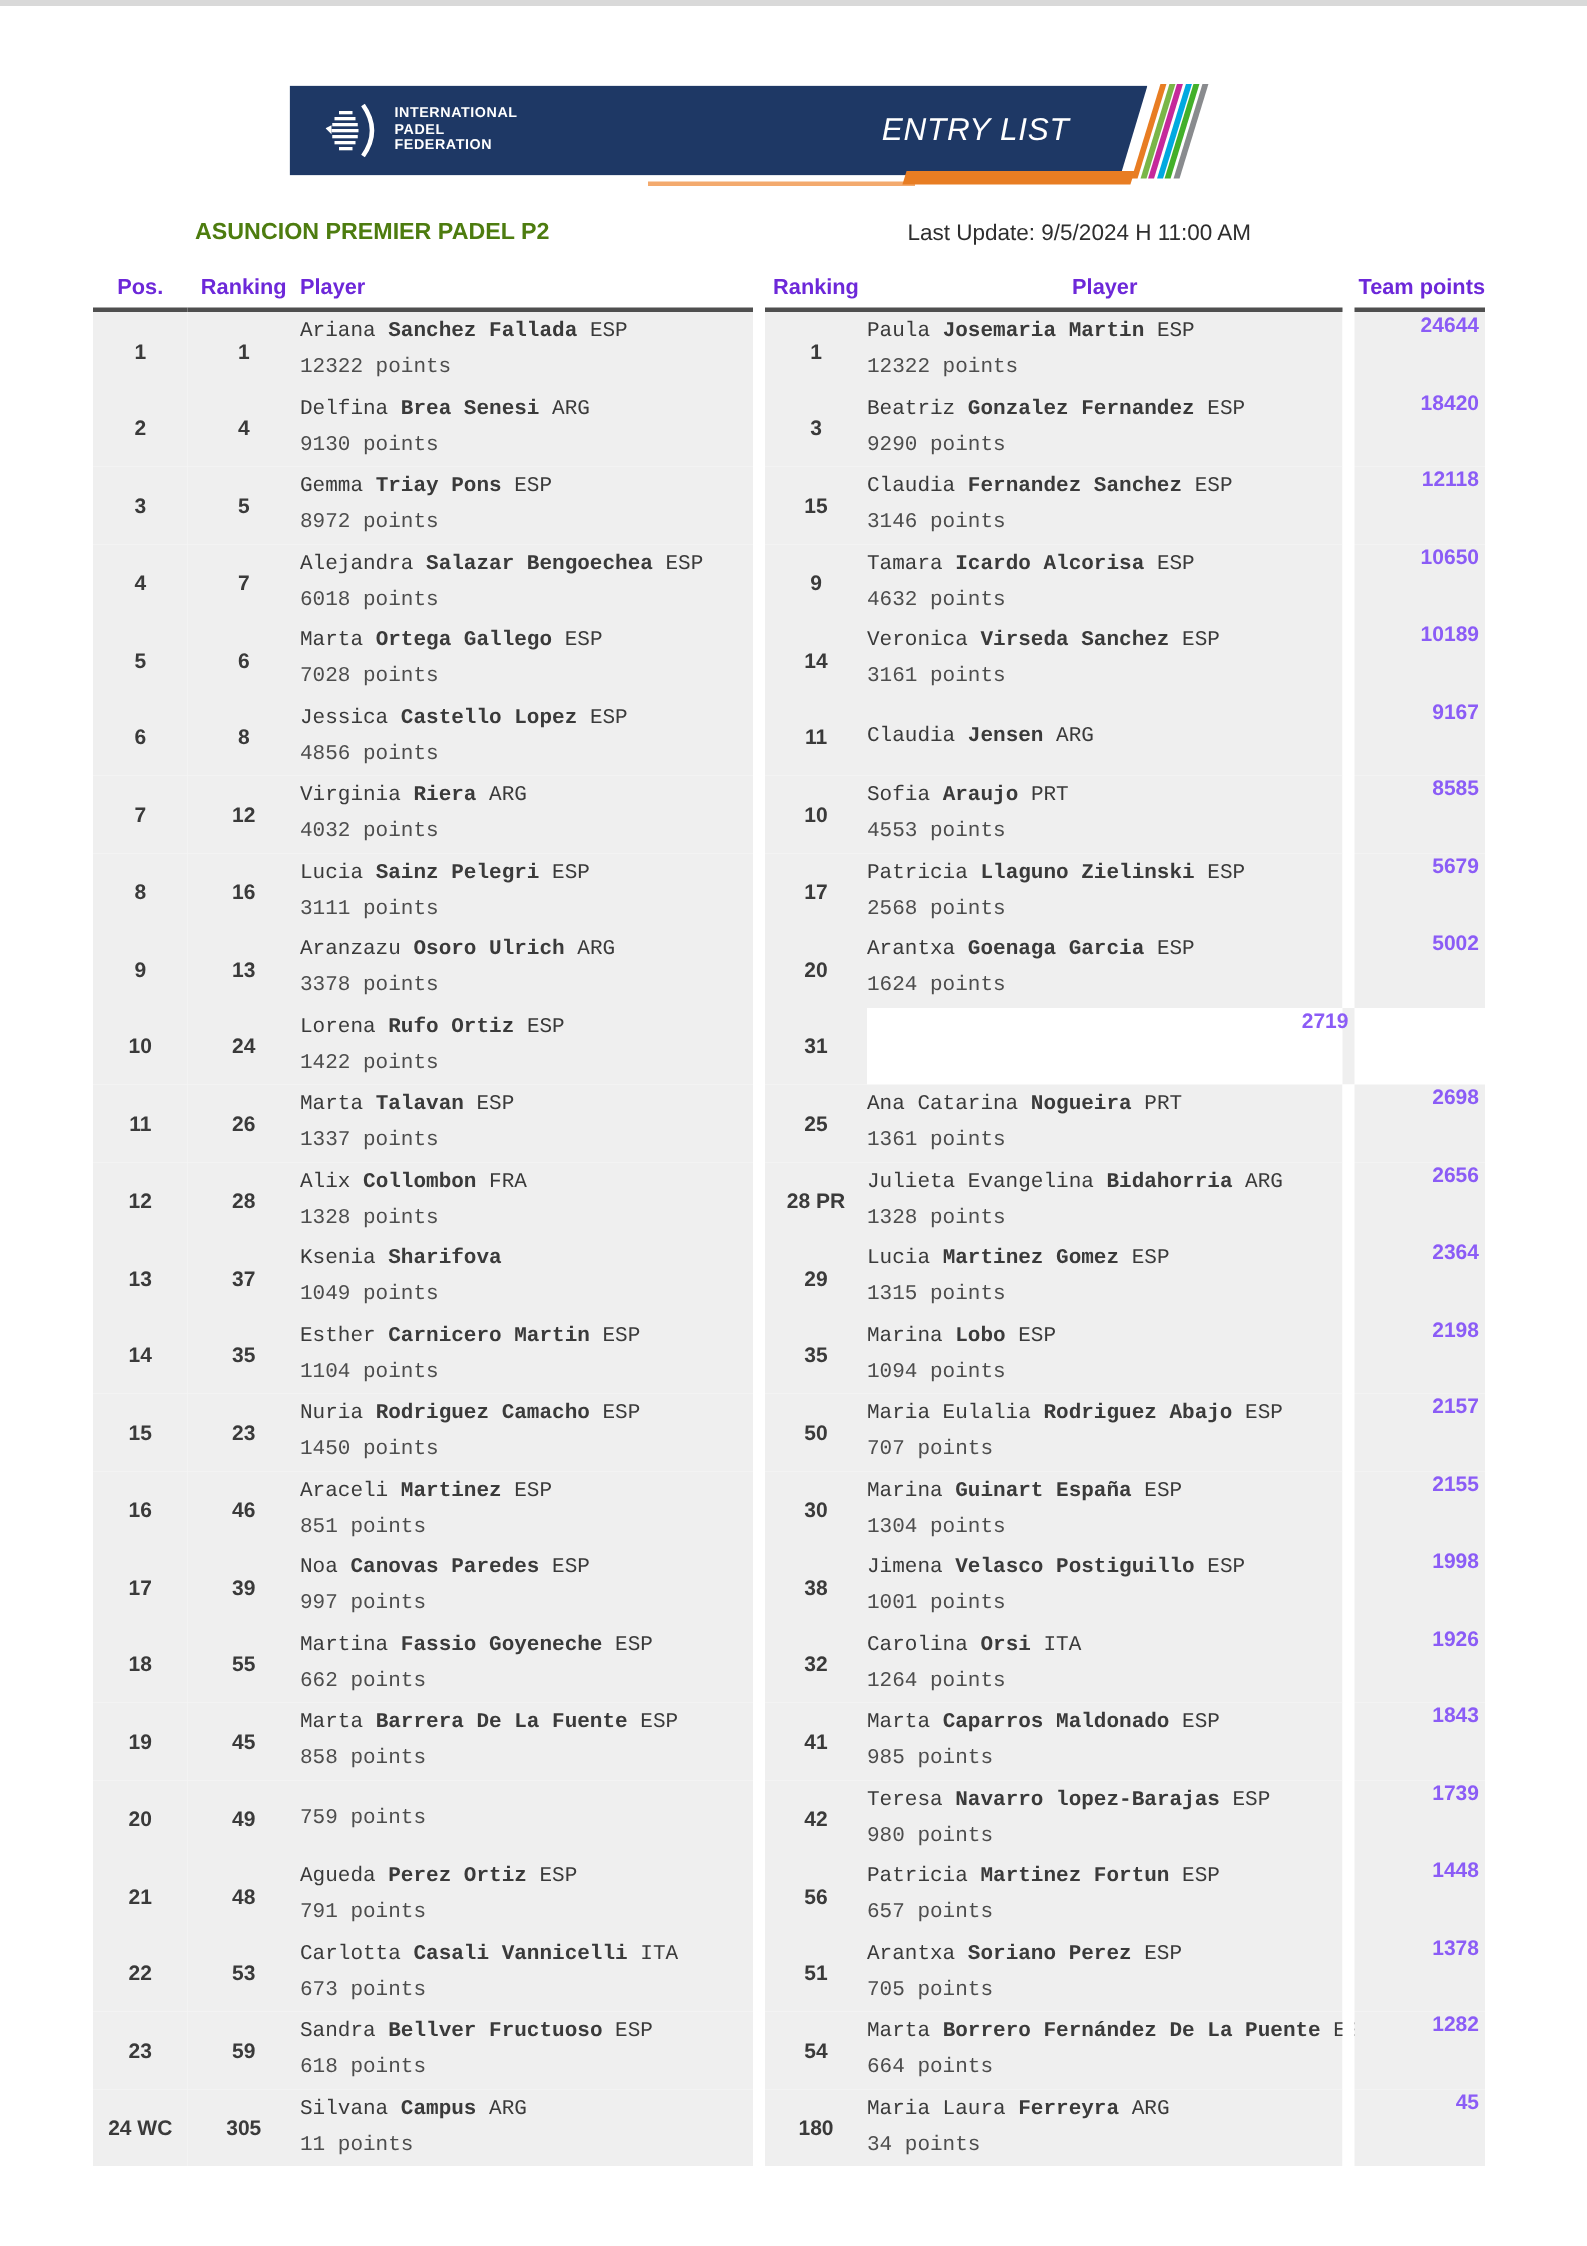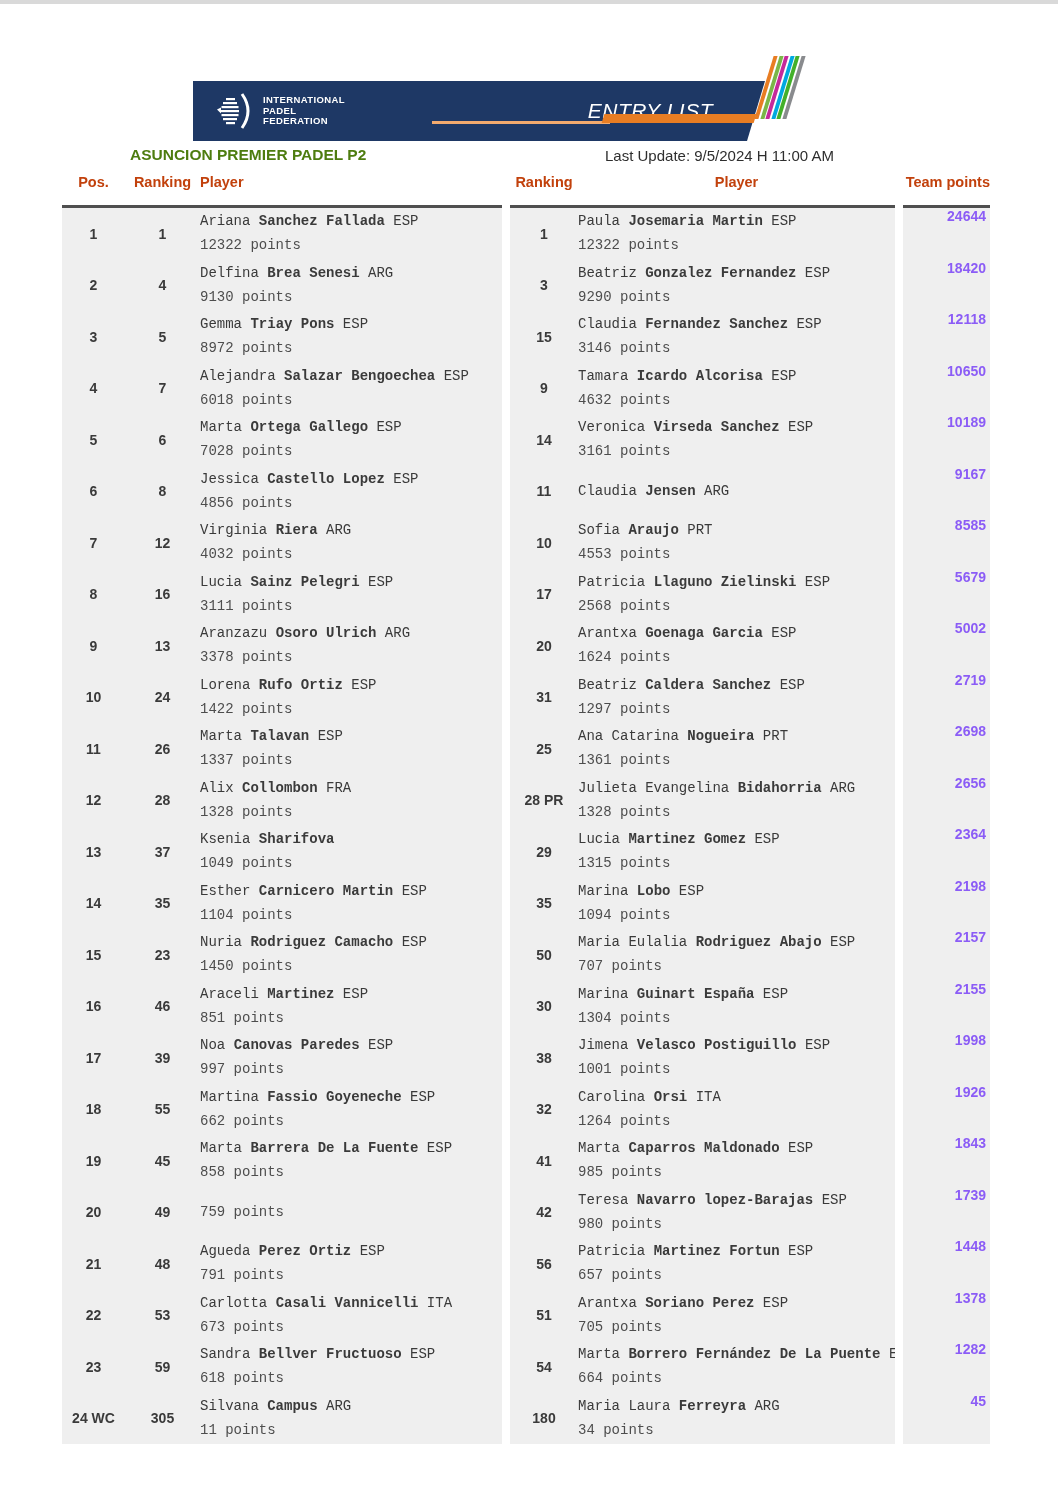--- a/index.html
+++ b/index.html
@@ -7,21 +7,21 @@
     position:relative;width:1058px;height:1497px;background:#ffffff;overflow:hidden;
     font-family:"Liberation Sans", sans-serif;color:var(--text,#3d3d3d);
   }
   .top-strip{position:absolute;left:0;top:0;width:1058px;height:4px;background:#d9d9d9;}
 
   
   .banner{
     position:absolute;left:193px;top:57px;width:572px;height:60px;
     background:var(--navy,#1e3865);
     clip-path:polygon(0 0,100% 0,calc(100% - 18px) 100%,0 100%);
-    display:flex;align-items:center;margin-top:24px;
+    display:flex;align-items:center;
   }
   .logo{display:flex;align-items:center;gap:8px;margin-left:24px;}
   .logo svg{display:block;}
   .org-name{color:#fff;font-weight:bold;font-size:9.5px;line-height:10.5px;letter-spacing:.4px;}
   .entry-list{
     position:absolute;right:52px;top:0;height:60px;display:flex;align-items:center;
   }
   .entry-list span{
     color:#fff;font-weight:normal;font-style:italic;font-size:21px;letter-spacing:.5px;
   }
@@ -35,22 +35,22 @@
   .last-update{position:absolute;left:605px;top:147px;font-size:15px;color:#2e2e2e;}
 
   
   .entry-table{position:absolute;left:62px;top:170px;width:928px;}
   .thead,.trow{
     display:grid;
     grid-template-columns:63px 75px 302px 8px 68px 317px 8px 87px;
   }
   .thead{height:38px;}
   .thead .hcell{
-    display:flex;align-items:flex-end;padding-bottom:15px;
-    font-size:14.5px;font-weight:bold;color:#c2410c;
+    display:flex;align-items:flex-end;padding-bottom:5px;
+    font-size:14.5px;font-weight:bold;color:#6d28d9;
     border-bottom:3px solid var(--header-border,#4f4f4f);
   }
   .thead .hcell.hgut{border-bottom:none;}
   .hc{justify-content:center;}
   .hl{justify-content:flex-start;}
   .hr{justify-content:flex-end;text-align:right;}
   .team-head{line-height:16px;}
 
   .tbody .trow{height:51.5px;}
   .cell{background:var(--row-bg,#efefef);}
@@ -361,24 +361,20 @@
             <span>24</span>
           </div>
     <div class="cell player">
       <div class="name-line"><span class="nf">Lorena</span> <span class="nl">Rufo Ortiz</span> <span class="nc">ESP</span></div>
       <div class="pts-line">1422 points</div>
     </div>
     <div class="cell gut"></div>
     <div class="cell num">
             <span>31</span>
           </div>
-    <div class="cell player">
-      <div class="name-line"><span class="nf">Beatriz</span> <span class="nl">Caldera Sanchez</span> <span class="nc">ESP</span></div>
-      <div class="pts-line">1297 points</div>
-    </div>
     <div class="cell gut"></div>
     <div class="cell team">
             <span>2719</span>
           </div>
   </div>
 
   <div class="trow">
     <div class="cell num">
             <span>11</span>
           </div>

